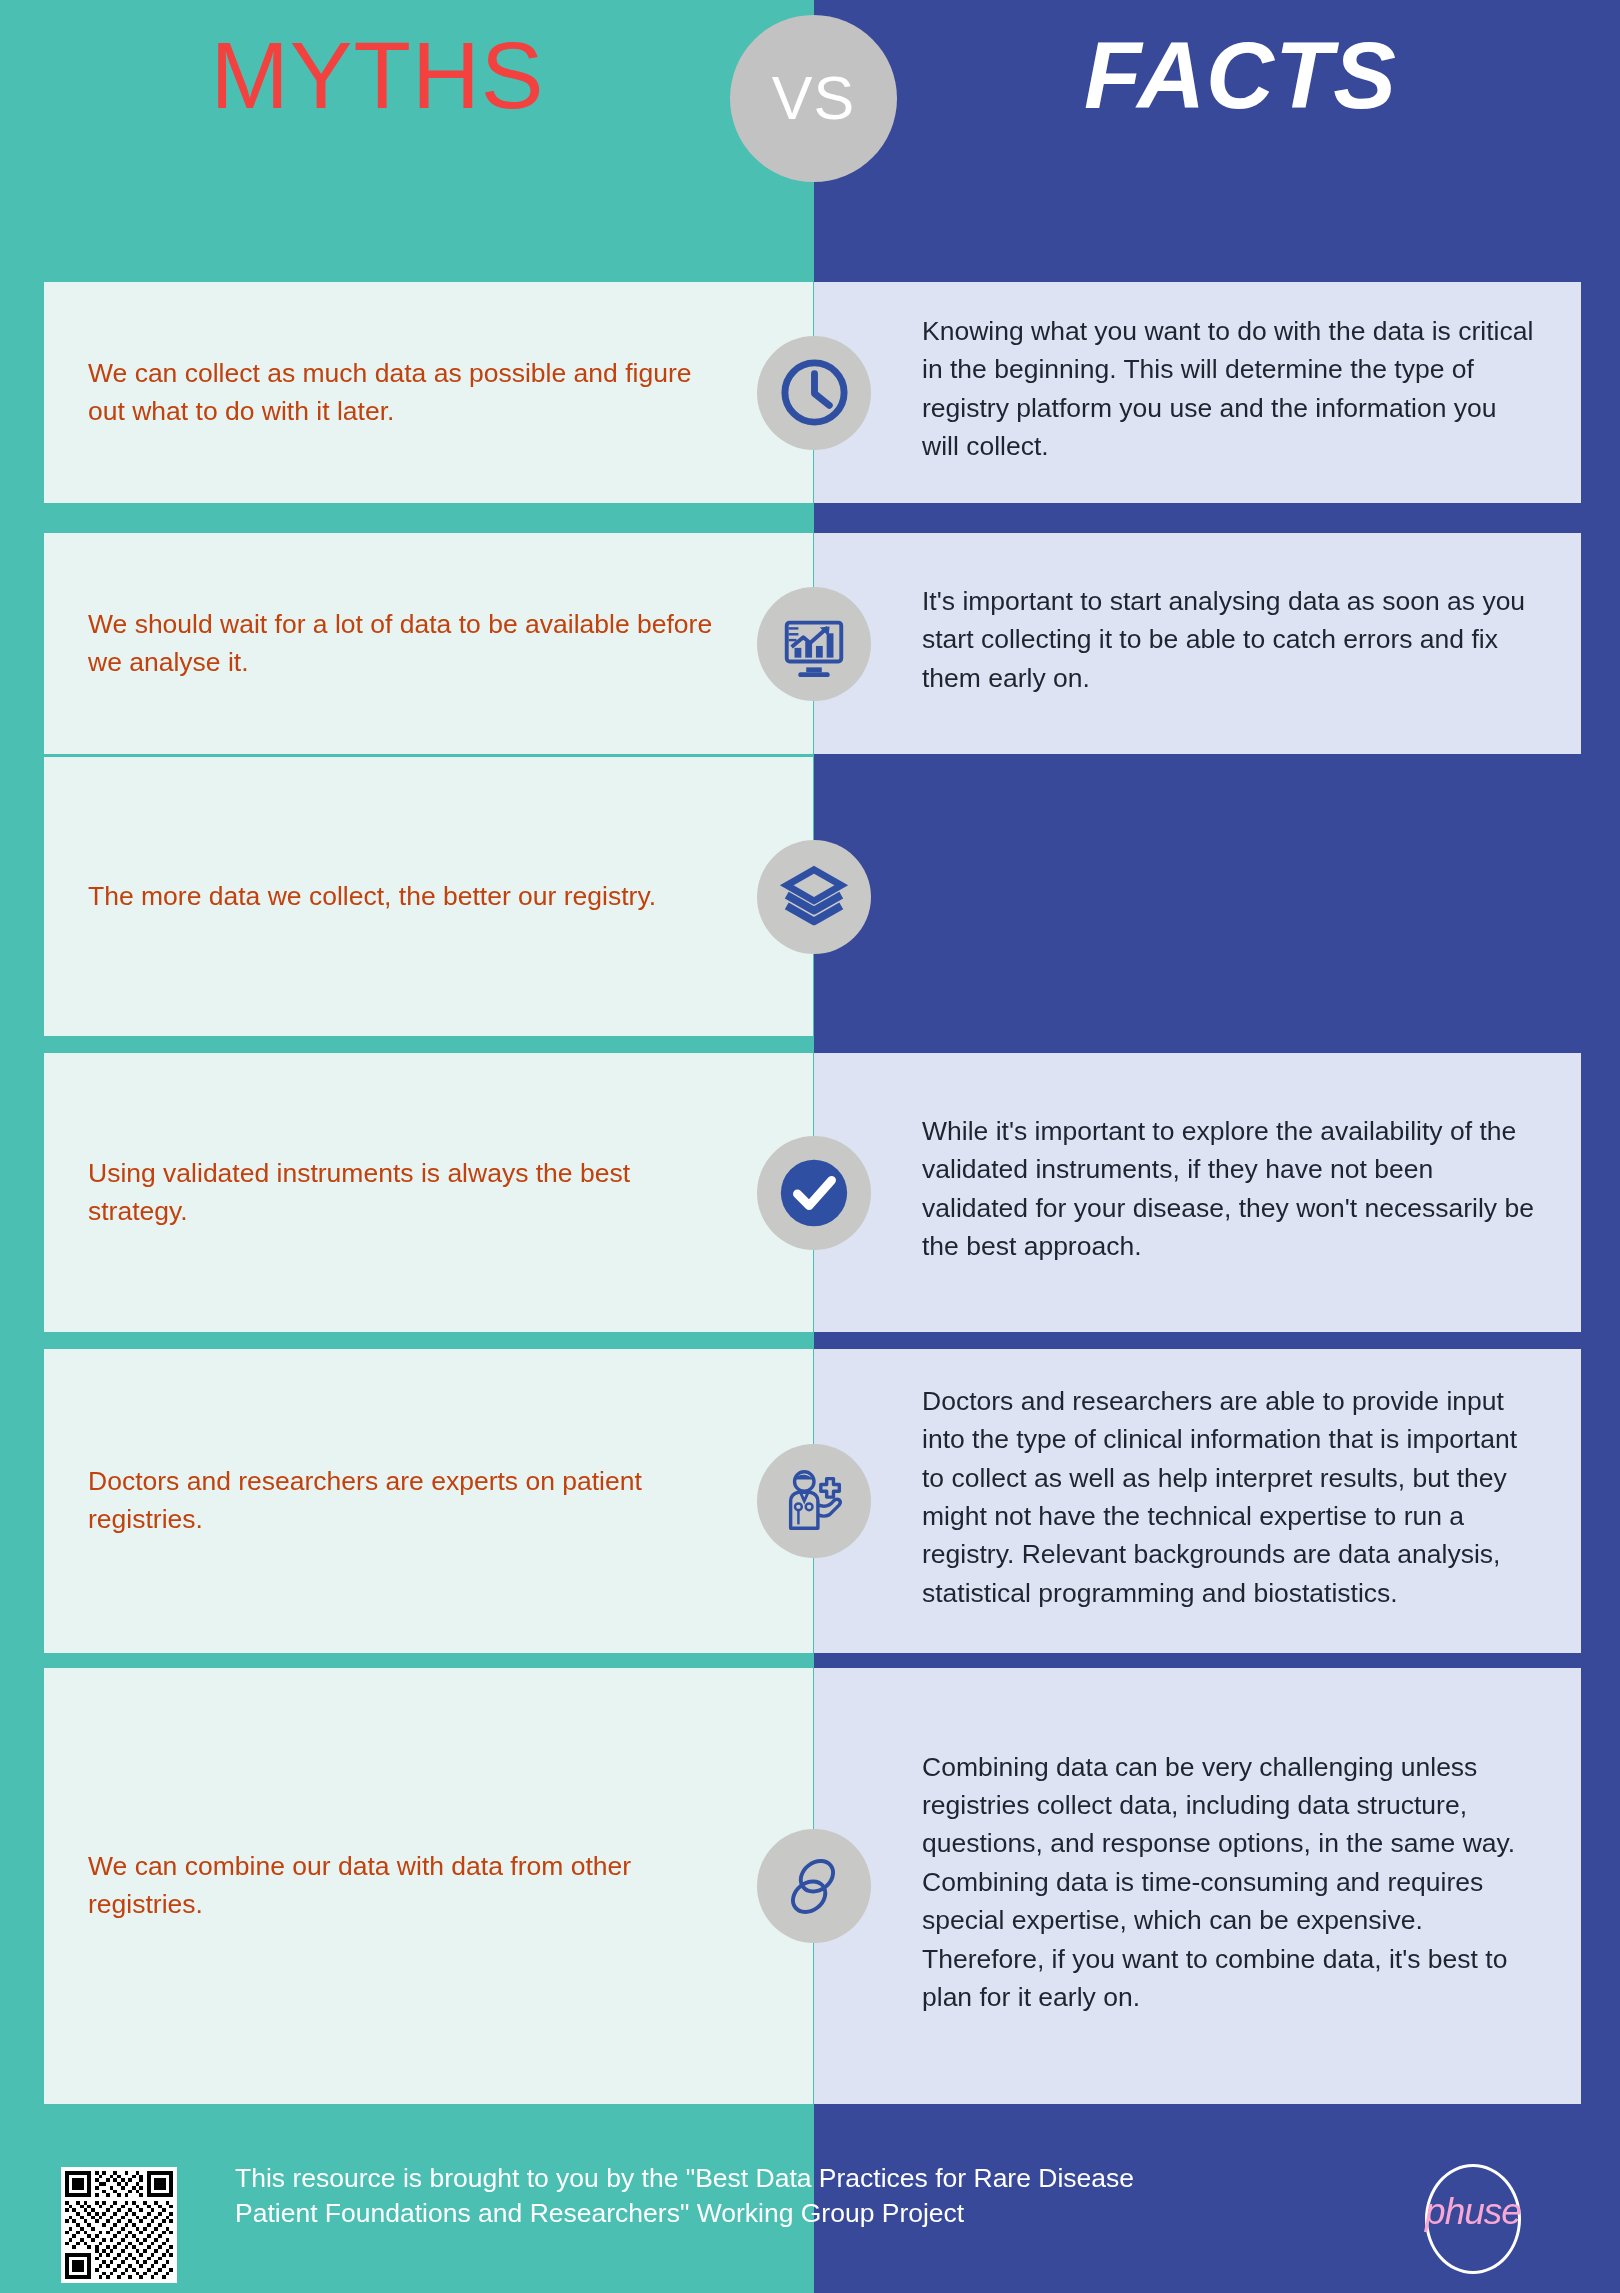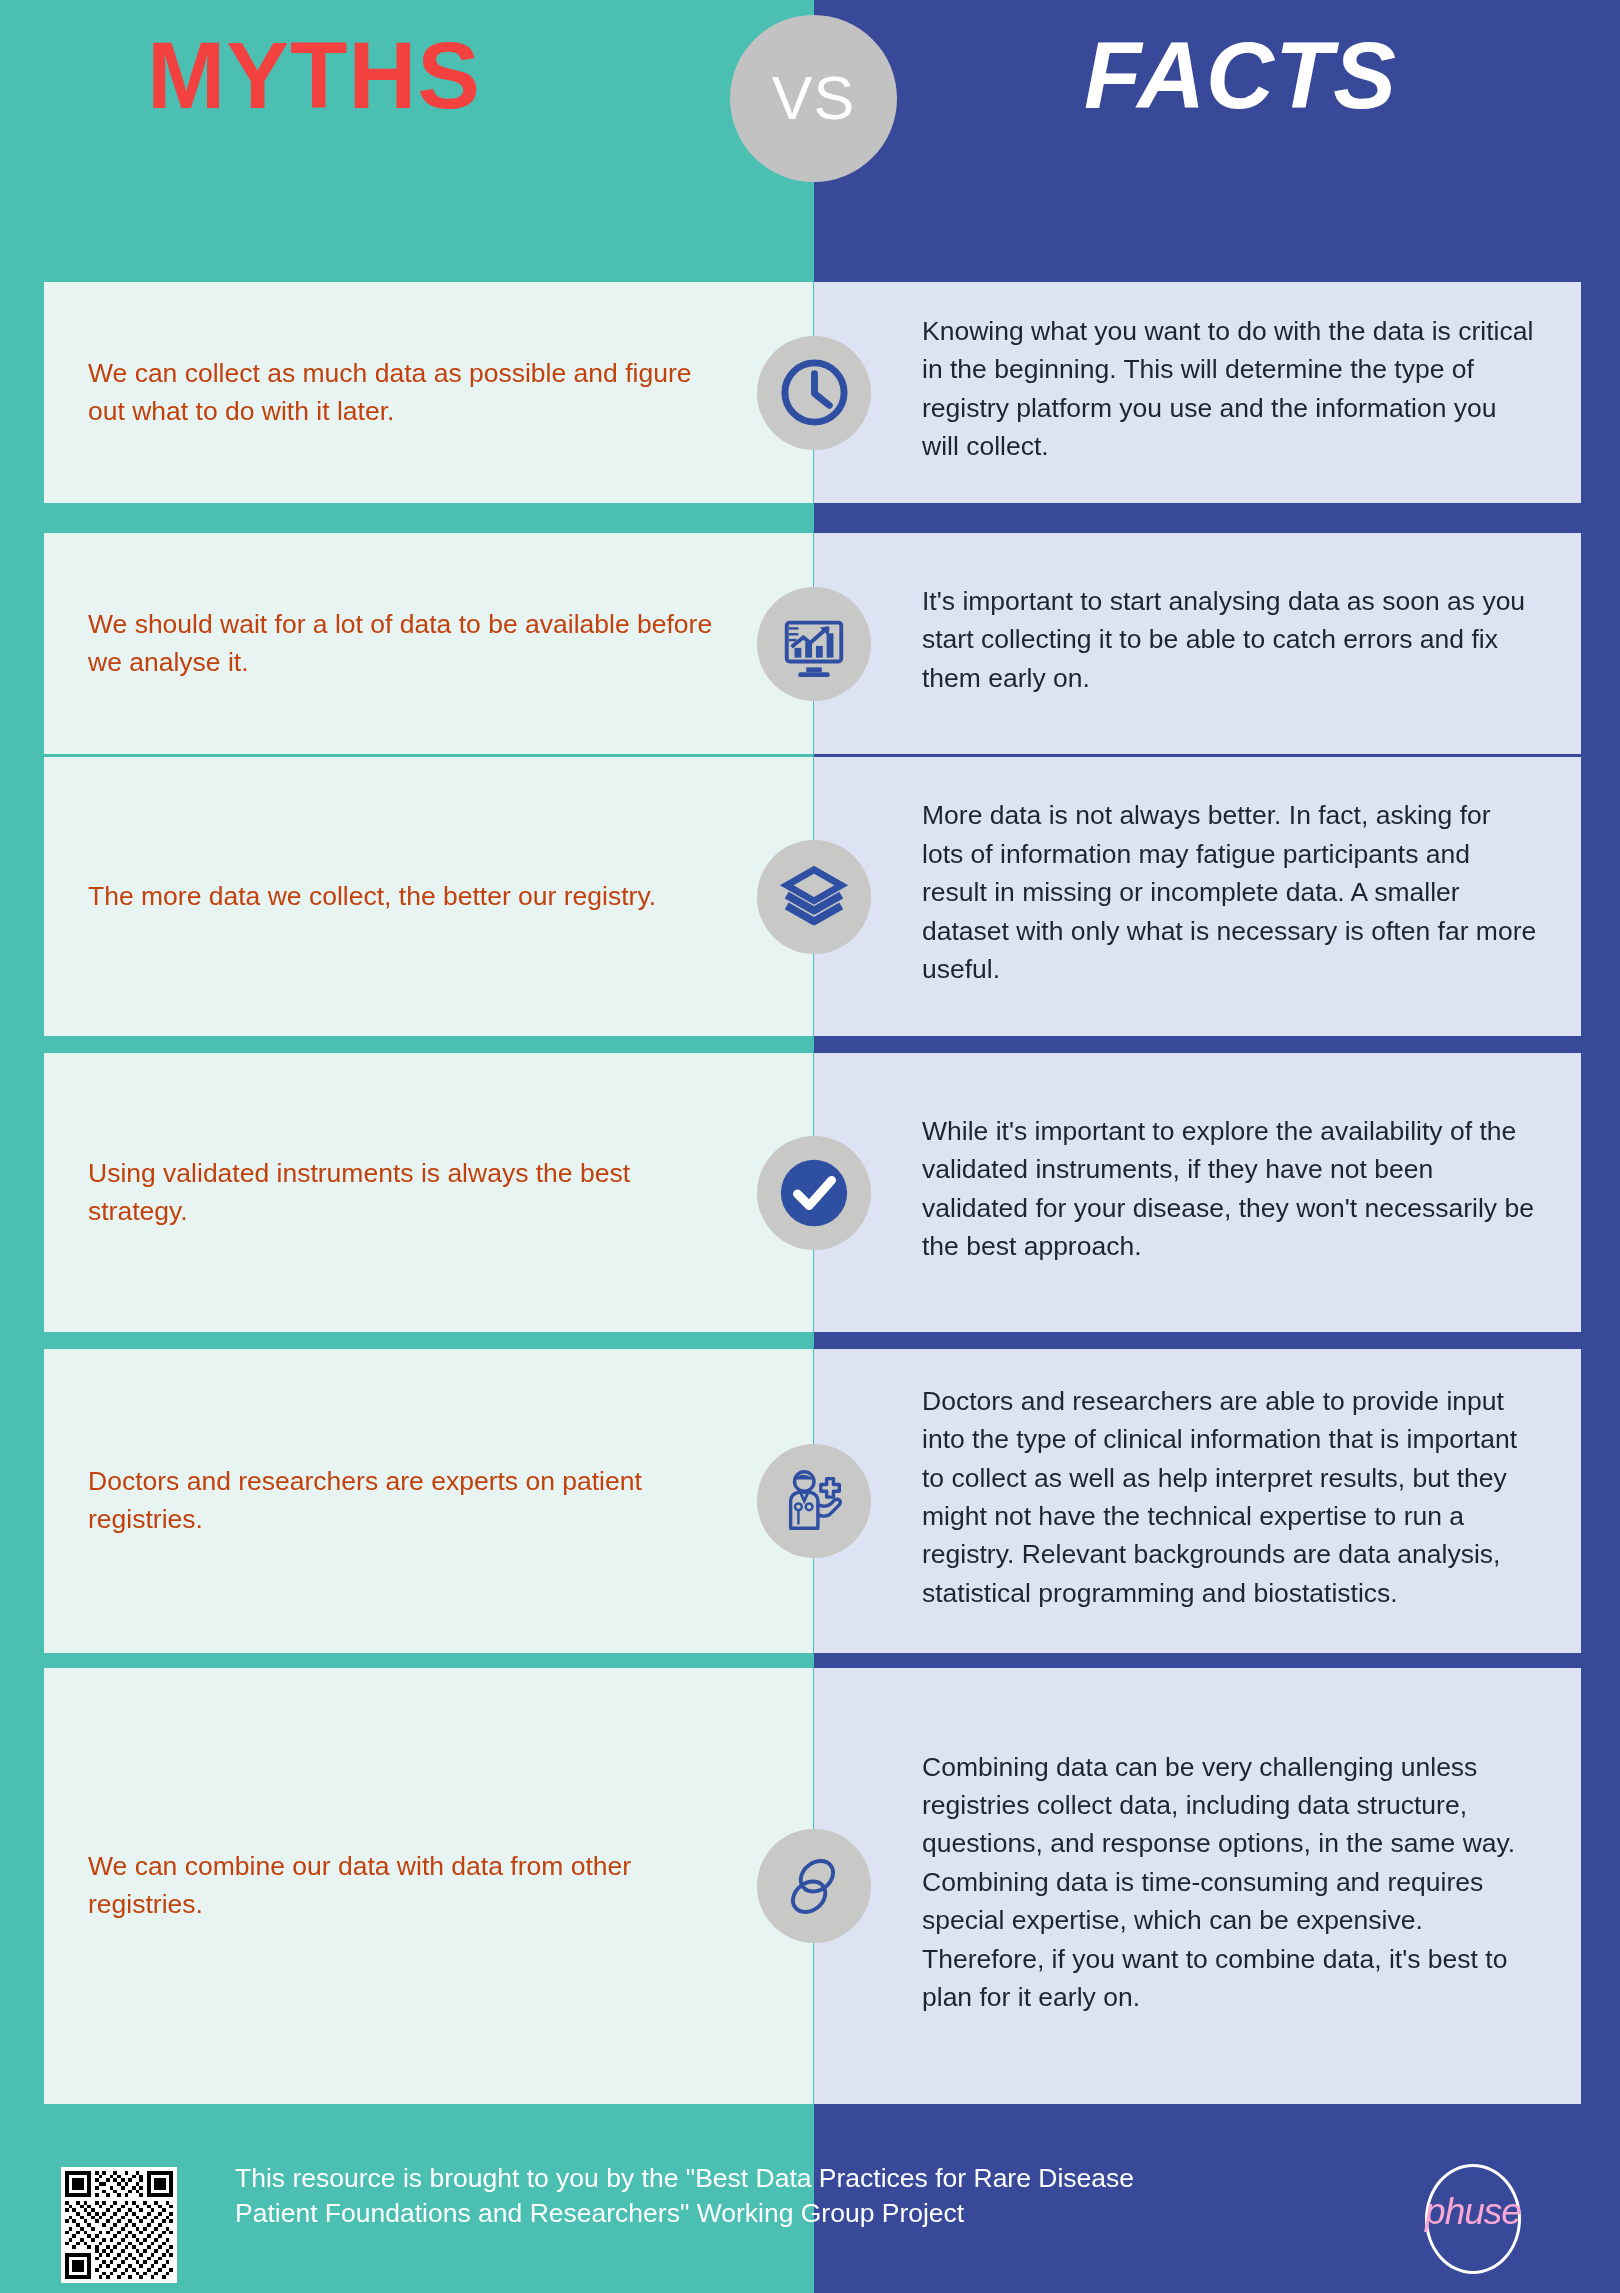--- a/index.html
+++ b/index.html
@@ -12,22 +12,22 @@
   .page{position:relative;width:1620px;height:2294px;overflow:hidden;}
 
   
   .half-left{position:absolute;left:0;top:0;width:814px;height:2294px;background:#4bbfb2;}
   .half-right{position:absolute;left:814px;top:0;width:807px;height:2294px;background:#38499a;}
 
   
   .header{position:absolute;left:0;top:0;width:1620px;height:274px;}
   .myths{
     position:absolute;left:147px;top:23.5px;width:461px;
-    color:#f3413f;font-size:94px;font-weight:bold;letter-spacing:1px;
-    text-align:left;line-height:1.1;
+    color:#f3413f;font-size:94px;font-weight:normal;letter-spacing:1px;
+    text-align:center;line-height:1.1;
   }
   .facts{
     position:absolute;left:1010px;top:23.5px;width:461px;
     color:#ffffff;font-size:94px;font-weight:bold;letter-spacing:1px;
     text-align:center;line-height:1.1;font-style:italic;
   }
   .vs-circle{
     position:absolute;left:730px;top:14.7px;width:167px;height:167px;
     border-radius:50%;background:#c2c2c2;
     display:flex;align-items:center;justify-content:center;
@@ -141,23 +141,20 @@
         <line x1="12" y1="22" x2="22" y2="22" stroke="#2f4fa3" stroke-width="2.5"></line>
         <line x1="12" y1="28" x2="22" y2="28" stroke="#2f4fa3" stroke-width="2.5"></line>
         <line x1="12" y1="34" x2="20" y2="34" stroke="#2f4fa3" stroke-width="2.5"></line>
       </svg>
     </div>
   </div>
 
   <div class="row" id="row2" style="top:757px;height:279px;">
     <div class="card-left">
       <div class="myth-text">The more data we collect, the better our registry.</div>
-    </div>
-    <div class="card-right">
-      <div class="fact-text">More data is not always better. In fact, asking for lots of information may fatigue participants and result in missing or incomplete data. A smaller dataset with only what is necessary is often far more useful.</div>
     </div>
     <div class="icon-badge">
       <svg width="74" height="74" viewBox="0 0 76 76">
         <path d="M38 10 L66 26 L38 42 L10 26 Z" fill="none" stroke="#2f4fa3" stroke-width="7"></path>
         <path d="M10 36 L38 52 L66 36" fill="none" stroke="#2f4fa3" stroke-width="8" stroke-linejoin="round"></path>
         <path d="M10 47 L38 63 L66 47" fill="none" stroke="#2f4fa3" stroke-width="8" stroke-linejoin="round"></path>
       </svg>
     </div>
   </div>
 

